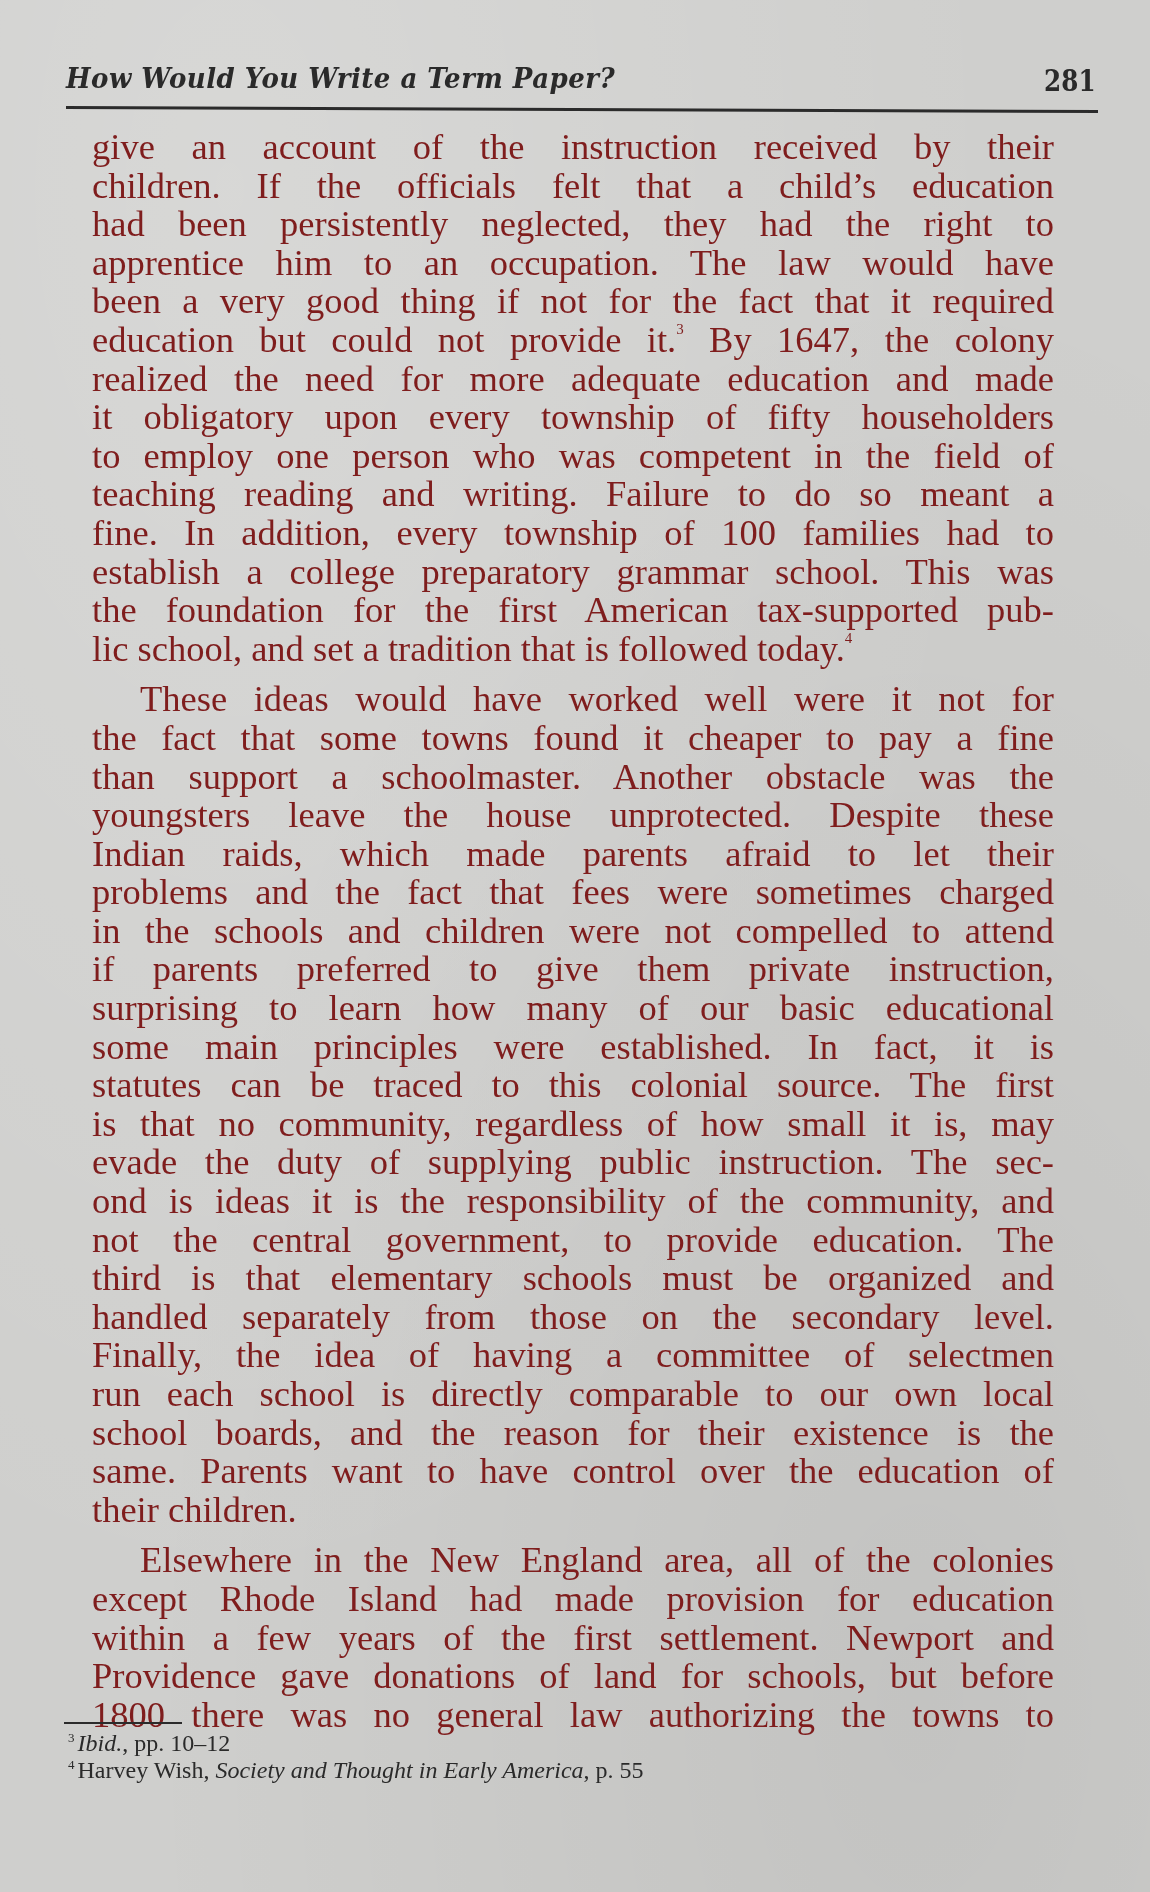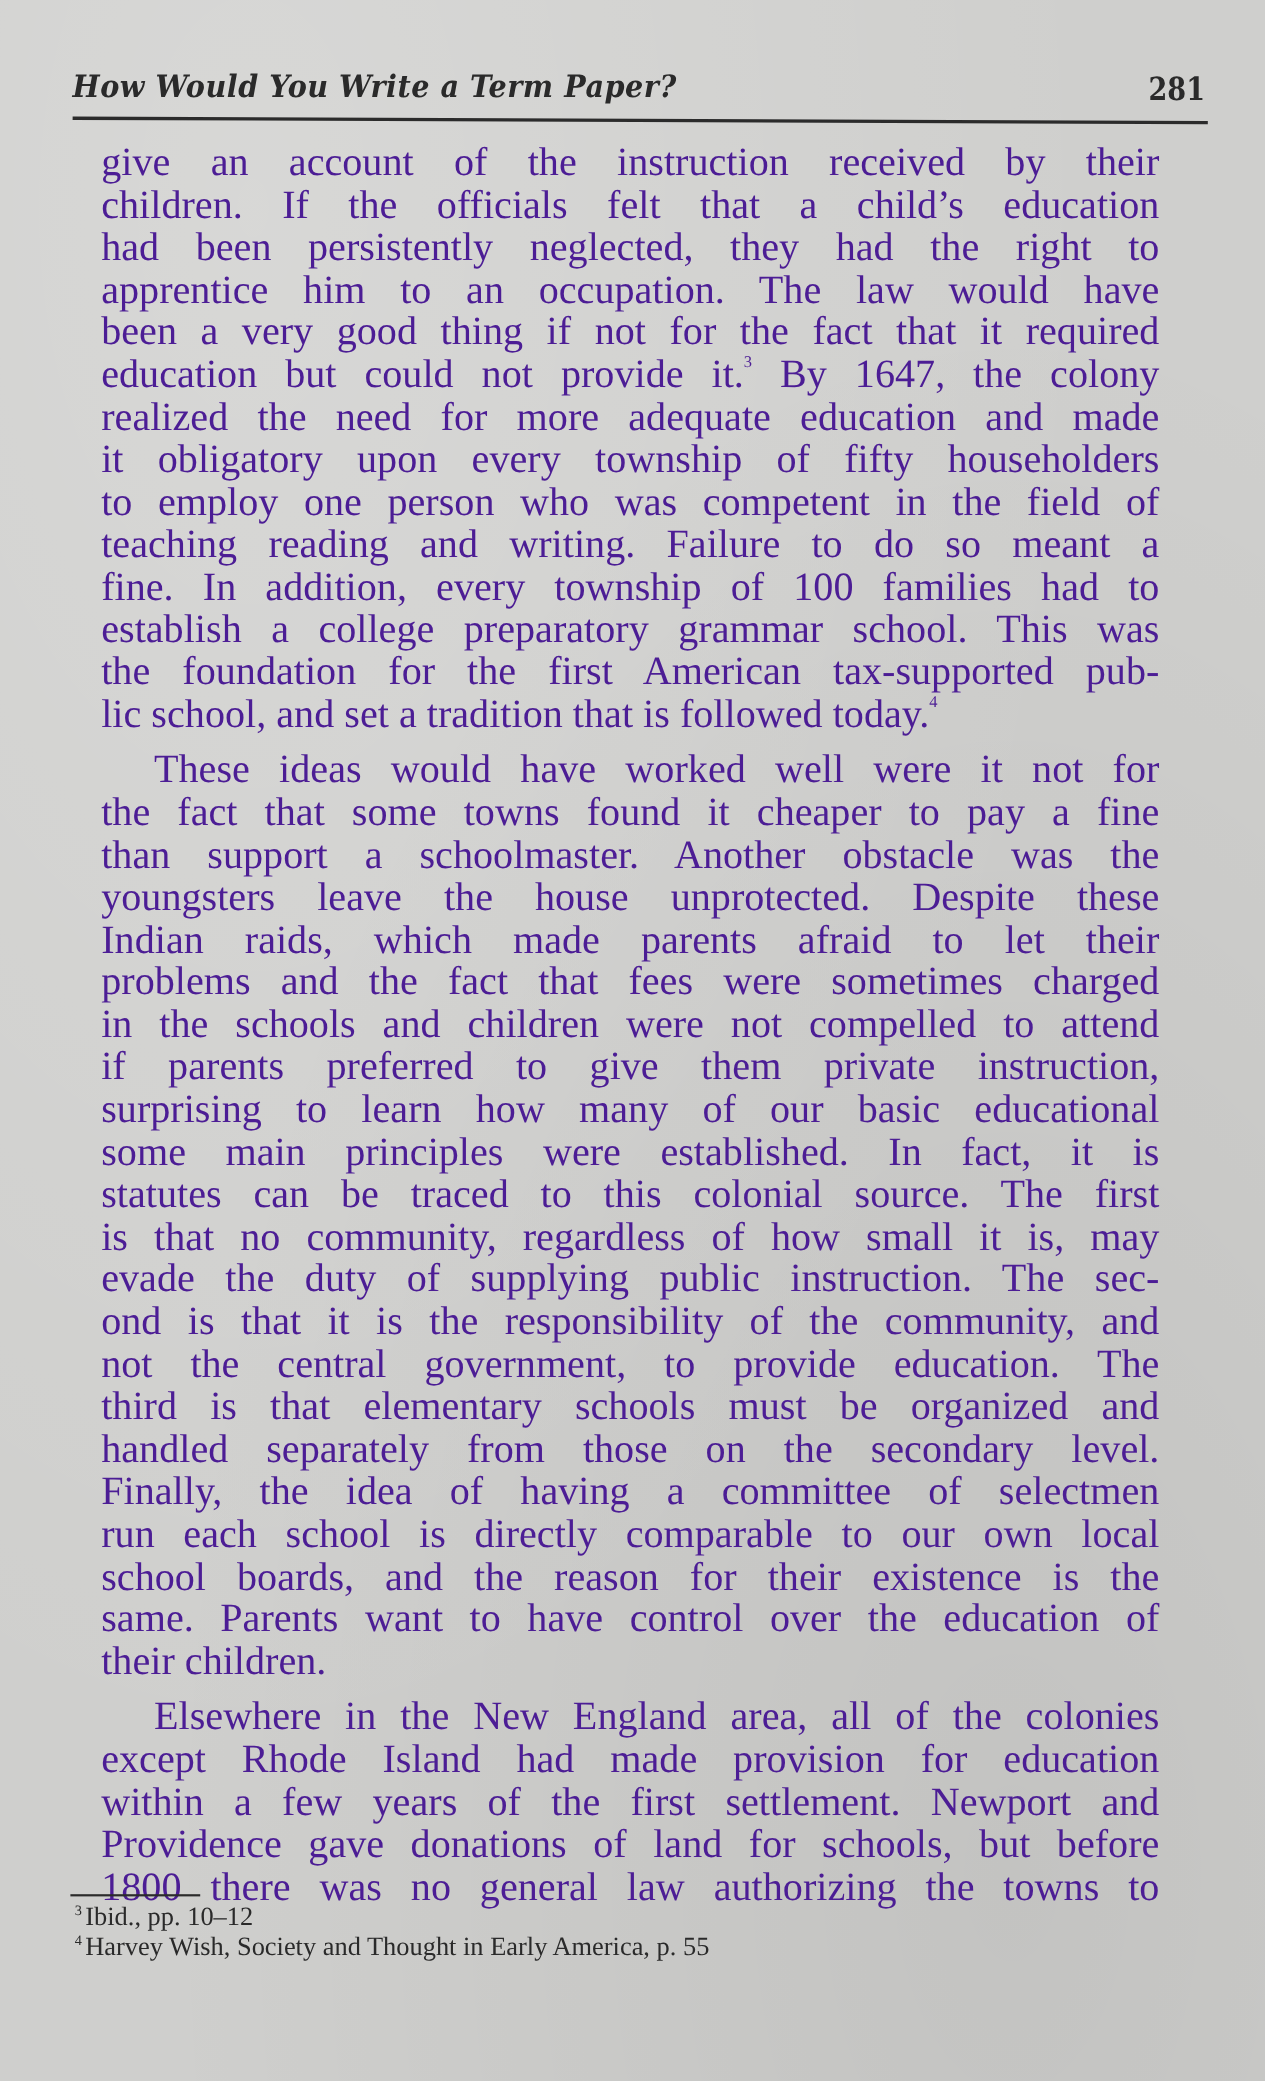--- a/index.html
+++ b/index.html
@@ -65,21 +65,21 @@
     transform-origin: left center;
   }
   .body-text {
     position: absolute;
     left: 92px;
     top: 128px;
     width: 962px;
     font-family: "Liberation Serif", serif;
     font-size: 36.5px;
     line-height: 38.6px;
-    color: #4c1d95;
+    color: #7f1d1d;
   }
   .line {
     display: block;
     white-space: nowrap;
     text-align: justify;
     text-align-last: justify;
     height: 38.6px;
     overflow: visible;
   }
   .line.last {
@@ -115,21 +115,21 @@
   .footnote {
     display: block;
     white-space: nowrap;
   }
   .fn-mark {
     font-size: 13px;
     vertical-align: 9px;
     line-height: 0;
     margin-right: 3px;
   }
-  .it { }
+  .it { font-style: italic; }
 </style>
 </head>
 <body>
 
 <div class="page">
 
   <div class="running-head">
     <span class="running-title">How Would You Write a Term Paper?</span>
     <span class="page-number">281</span>
   </div>
@@ -159,21 +159,21 @@
         <span class="line"><span>youngsters leave the house unprotected. Despite these</span></span>
         <span class="line"><span>Indian raids, which made parents afraid to let their</span></span>
         <span class="line"><span>problems and the fact that fees were sometimes charged</span></span>
         <span class="line"><span>in the schools and children were not compelled to attend</span></span>
         <span class="line"><span>if parents preferred to give them private instruction,</span></span>
         <span class="line"><span>surprising to learn how many of our basic educational</span></span>
         <span class="line"><span>some main principles were established. In fact, it is</span></span>
         <span class="line"><span>statutes can be traced to this colonial source. The first</span></span>
         <span class="line"><span>is that no community, regardless of how small it is, may</span></span>
         <span class="line"><span>evade the duty of supplying public instruction. The sec-</span></span>
-        <span class="line"><span>ond is that it is the responsibility of the community, and</span></span>
+        <span class="line"><span>ond is ideas it is the responsibility of the community, and</span></span>
         <span class="line"><span>not the central government, to provide education. The</span></span>
         <span class="line"><span>third is that elementary schools must be organized and</span></span>
         <span class="line"><span>handled separately from those on the secondary level.</span></span>
         <span class="line"><span>Finally, the idea of having a committee of selectmen</span></span>
         <span class="line"><span>run each school is directly comparable to our own local</span></span>
         <span class="line"><span>school boards, and the reason for their existence is the</span></span>
         <span class="line"><span>same. Parents want to have control over the education of</span></span>
         <span class="line last"><span>their children.</span></span>
       </div>
       <div>

